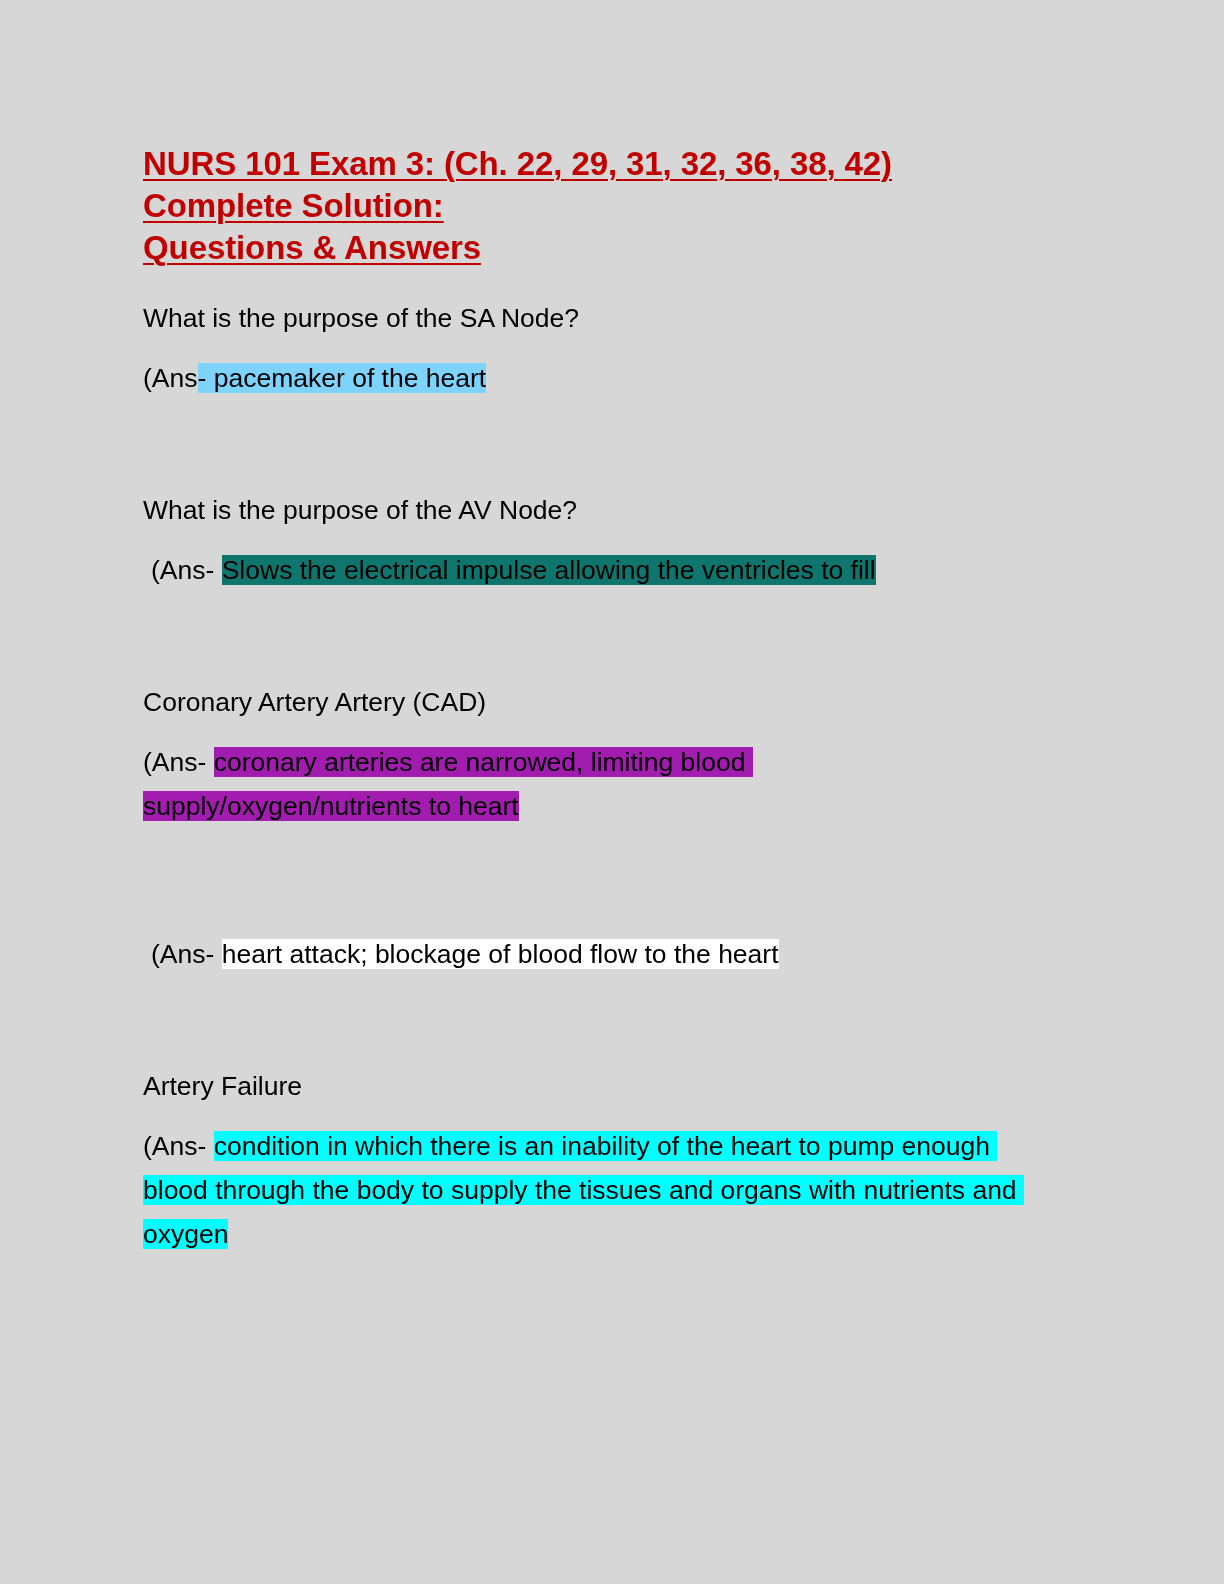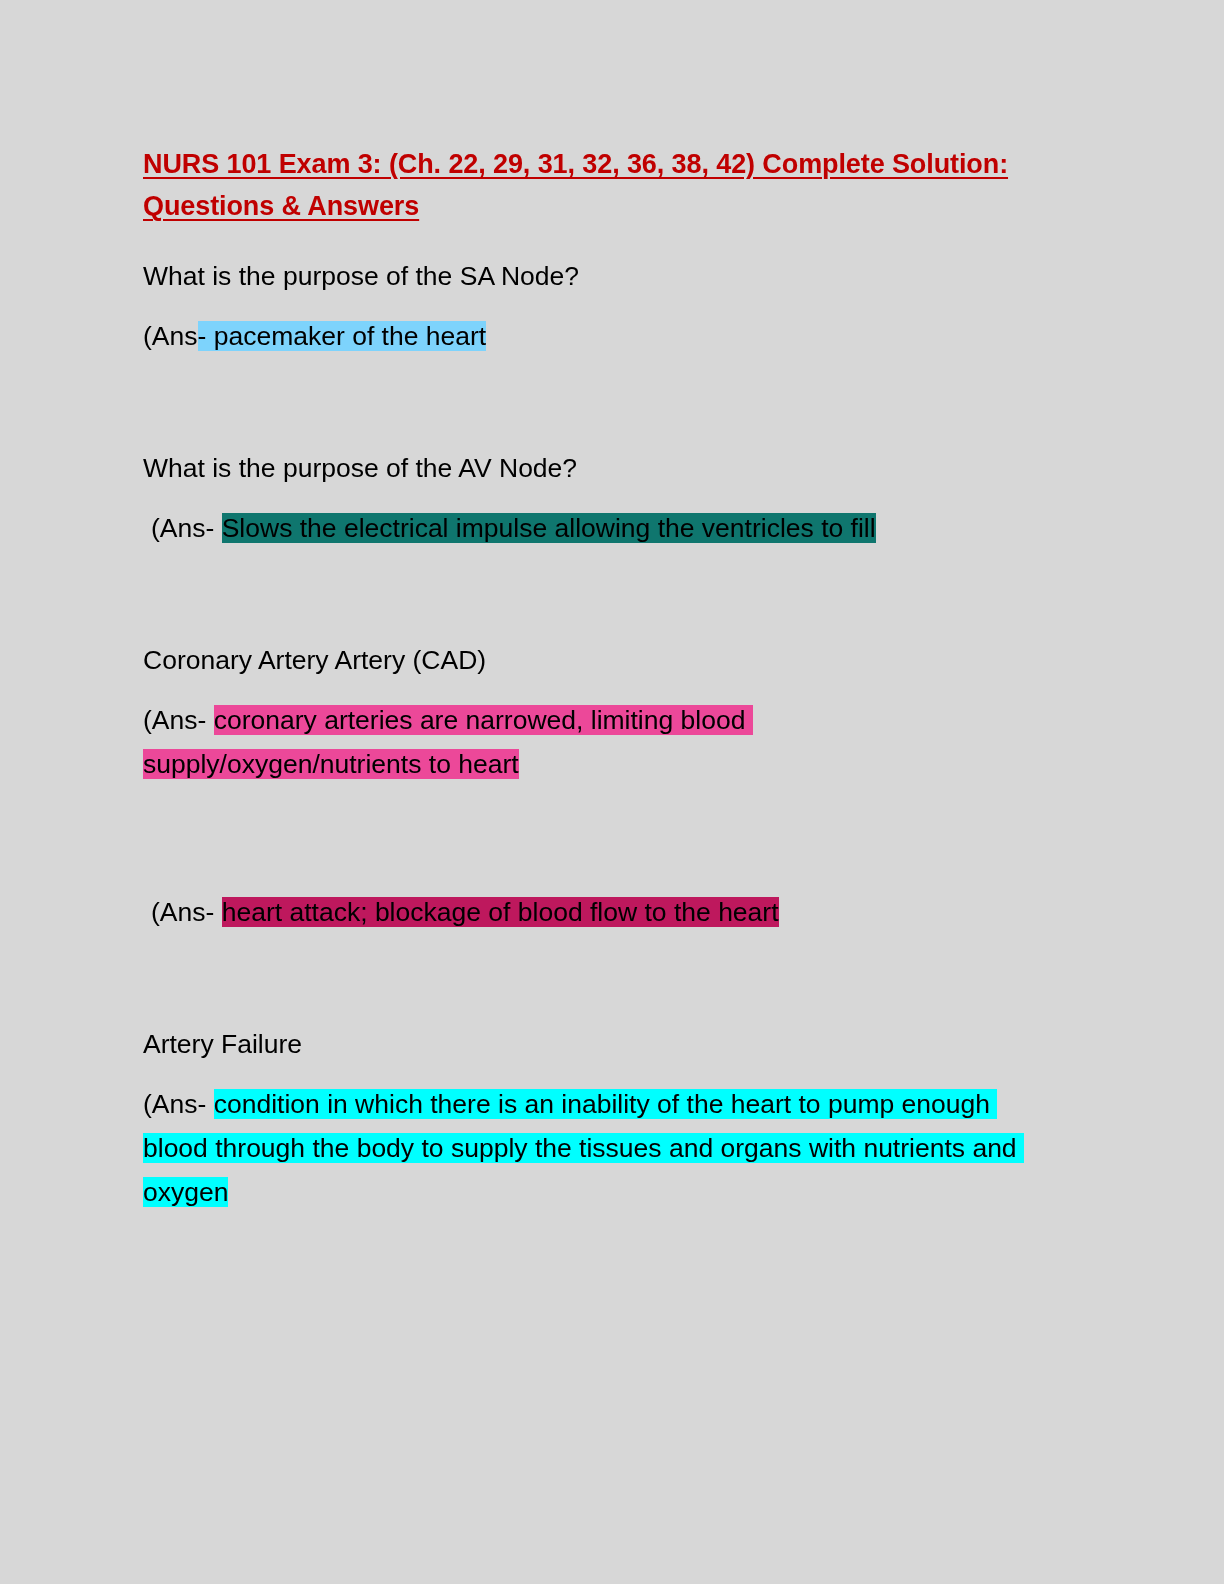--- a/index.html
+++ b/index.html
@@ -18,21 +18,21 @@
     position: relative;
     width: 1224px;
     height: 1584px;
     box-sizing: border-box;
     padding: 143px 180px 0 143px;
   }
 
   .doc-title {
     color: #c00000;
     font-weight: bold;
-    font-size: 27px;
+    font-size: 33px;
     line-height: 42px;
     margin: 0 0 0 0;
     max-width: 895px;
     letter-spacing: -0.1px;
   }
   .doc-title .tline {
     display: inline;
     text-decoration: underline;
     text-decoration-thickness: 2px;
     text-underline-offset: 4px;
@@ -100,28 +100,28 @@
     <p class="q-line">What is the purpose of the AV Node?</p>
     <div class="gap-q-a"></div>
     <p class="a-line indent"><span>(Ans- </span><span class="hl" style="background-color: #0f766e;">Slows the electrical impulse allowing the ventricles to fill</span></p>
   </div>
 
   <div class="gap-pair"></div>
 
   <div class="qa-block">
     <p class="q-line">Coronary Artery Artery (CAD)</p>
     <div class="gap-q-a"></div>
-    <p class="a-line" style="max-width:690px"><span>(Ans- </span><span class="hl" style="background-color: #ec4899;">coronary arteries are narrowed, limiting blood supply/oxygen/nutrients to heart</span></p>
+    <p class="a-line" style="max-width:690px"><span>(Ans- </span><span class="hl" style="background-color: #a21caf;">coronary arteries are narrowed, limiting blood supply/oxygen/nutrients to heart</span></p>
   </div>
 
   <div class="gap-pair"></div>
 
   <div class="qa-block">
     <div class="gap-q-a"></div>
-    <p class="a-line indent"><span>(Ans- </span><span class="hl" style="background-color: #be185d;">heart attack; blockage of blood flow to the heart</span></p>
+    <p class="a-line indent"><span>(Ans- </span><span class="hl" style="background-color: #ffffff;">heart attack; blockage of blood flow to the heart</span></p>
   </div>
 
   <div class="gap-pair"></div>
 
   <div class="qa-block">
     <p class="q-line">Artery Failure</p>
     <div class="gap-q-a"></div>
     <p class="a-line"><span>(Ans- </span><span class="hl" style="background-color: rgb(0, 255, 255);">condition in which there is an inability of the heart to pump enough blood through the body to supply the tissues and organs with nutrients and oxygen</span></p>
   </div>
 

